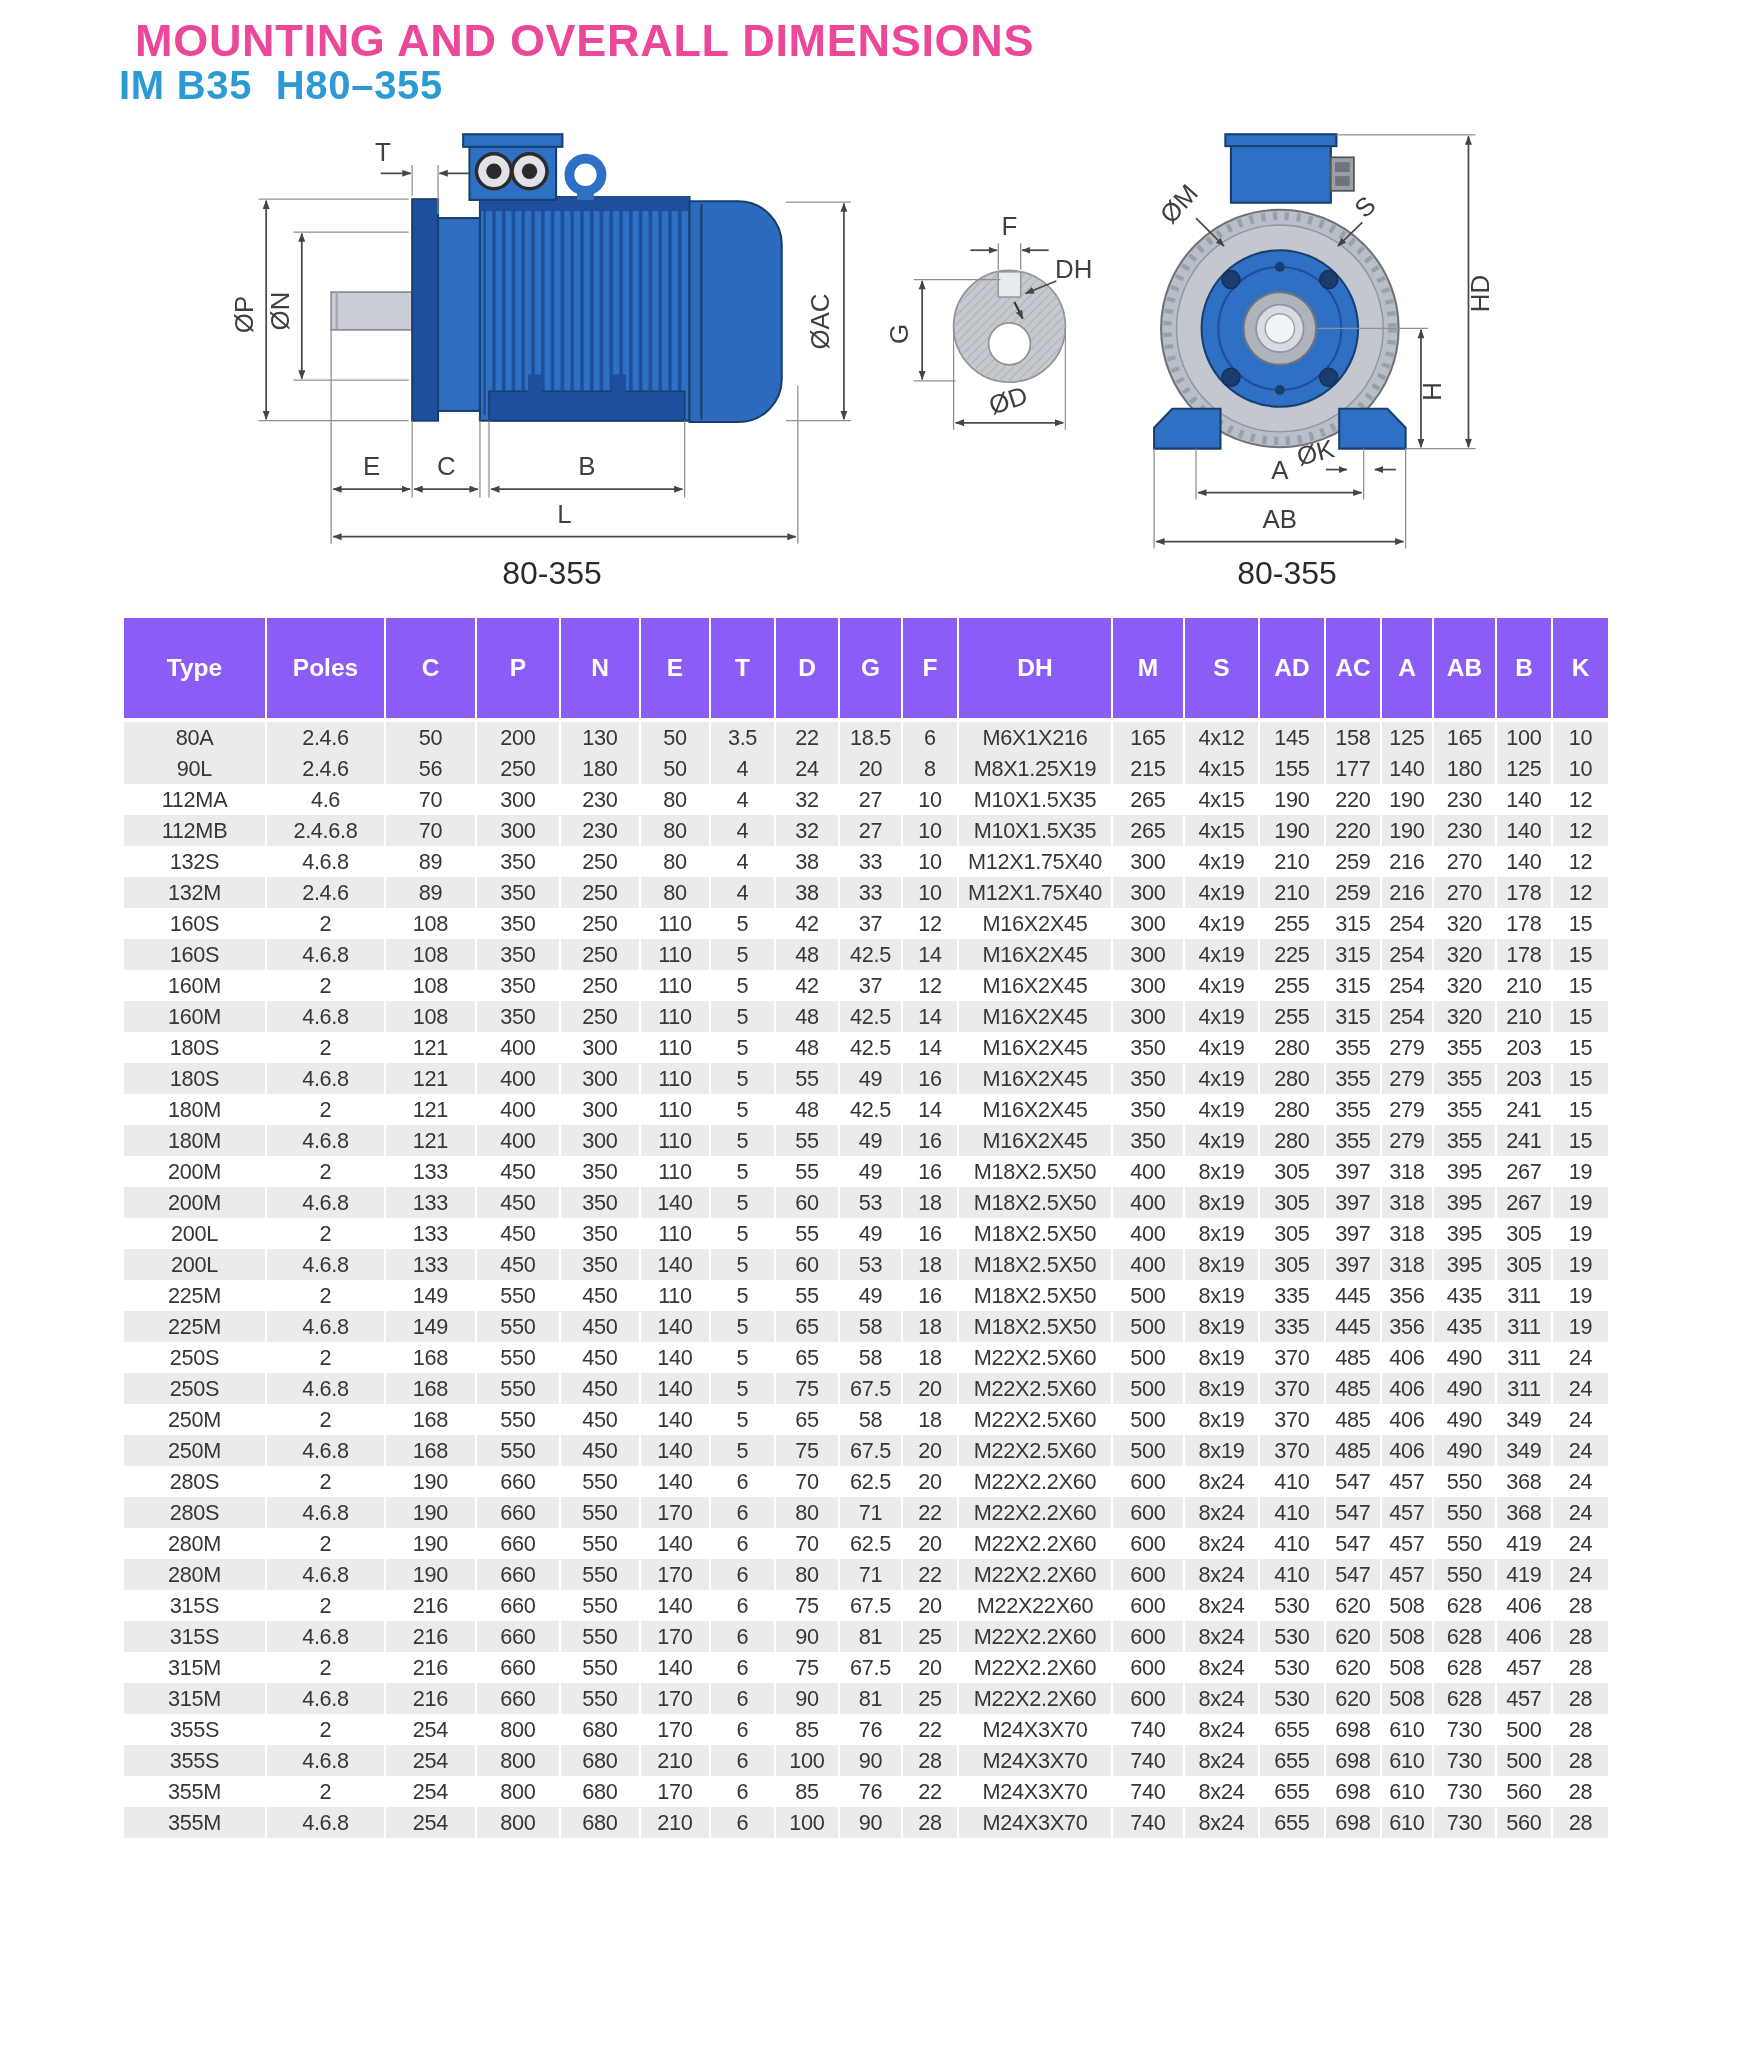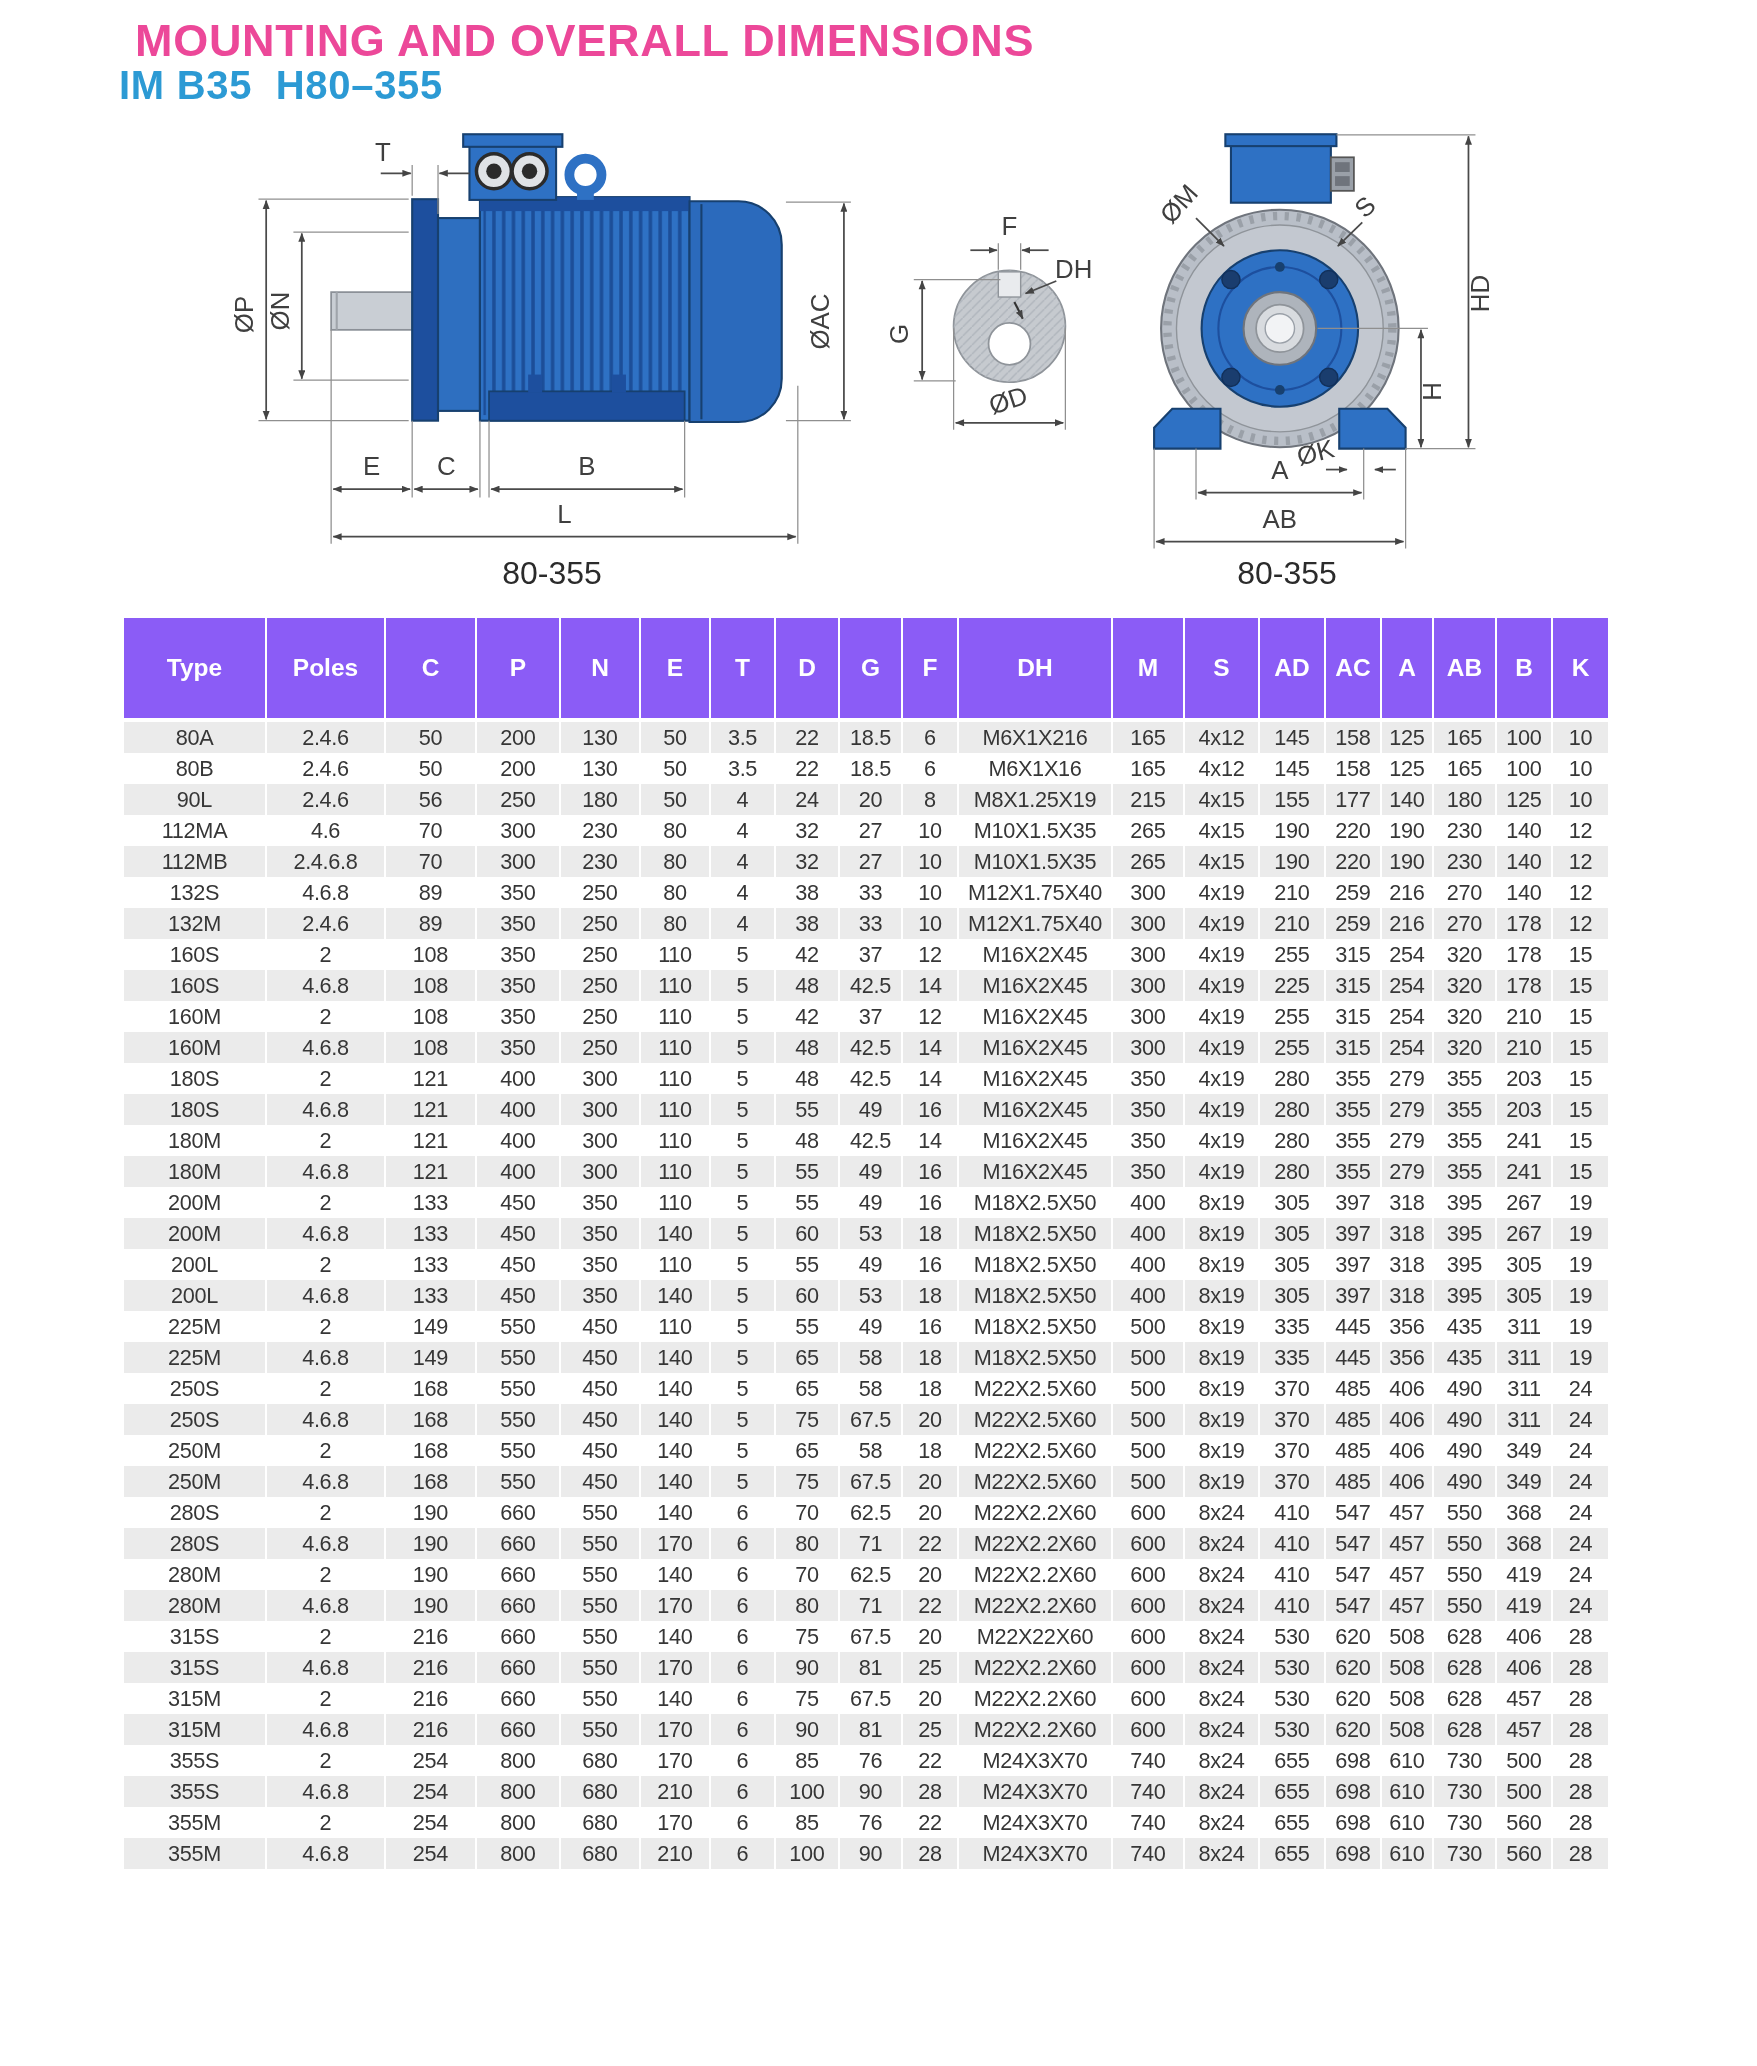--- a/index.html
+++ b/index.html
@@ -281,41 +281,20 @@
           <td>M6X1X216</td>
           <td>165</td>
           <td>4x12</td>
           <td>145</td>
           <td>158</td>
           <td>125</td>
           <td>165</td>
           <td>100</td>
           <td>10</td>
         </tr>
-        <tr class="even">
-          <td>80B</td>
-          <td>2.4.6</td>
-          <td>50</td>
-          <td>200</td>
-          <td>130</td>
-          <td>50</td>
-          <td>3.5</td>
-          <td>22</td>
-          <td>18.5</td>
-          <td>6</td>
-          <td>M6X1X16</td>
-          <td>165</td>
-          <td>4x12</td>
-          <td>145</td>
-          <td>158</td>
-          <td>125</td>
-          <td>165</td>
-          <td>100</td>
-          <td>10</td>
-        </tr>
         <tr class="odd">
           <td>90L</td>
           <td>2.4.6</td>
           <td>56</td>
           <td>250</td>
           <td>180</td>
           <td>50</td>
           <td>4</td>
           <td>24</td>
           <td>20</td>

